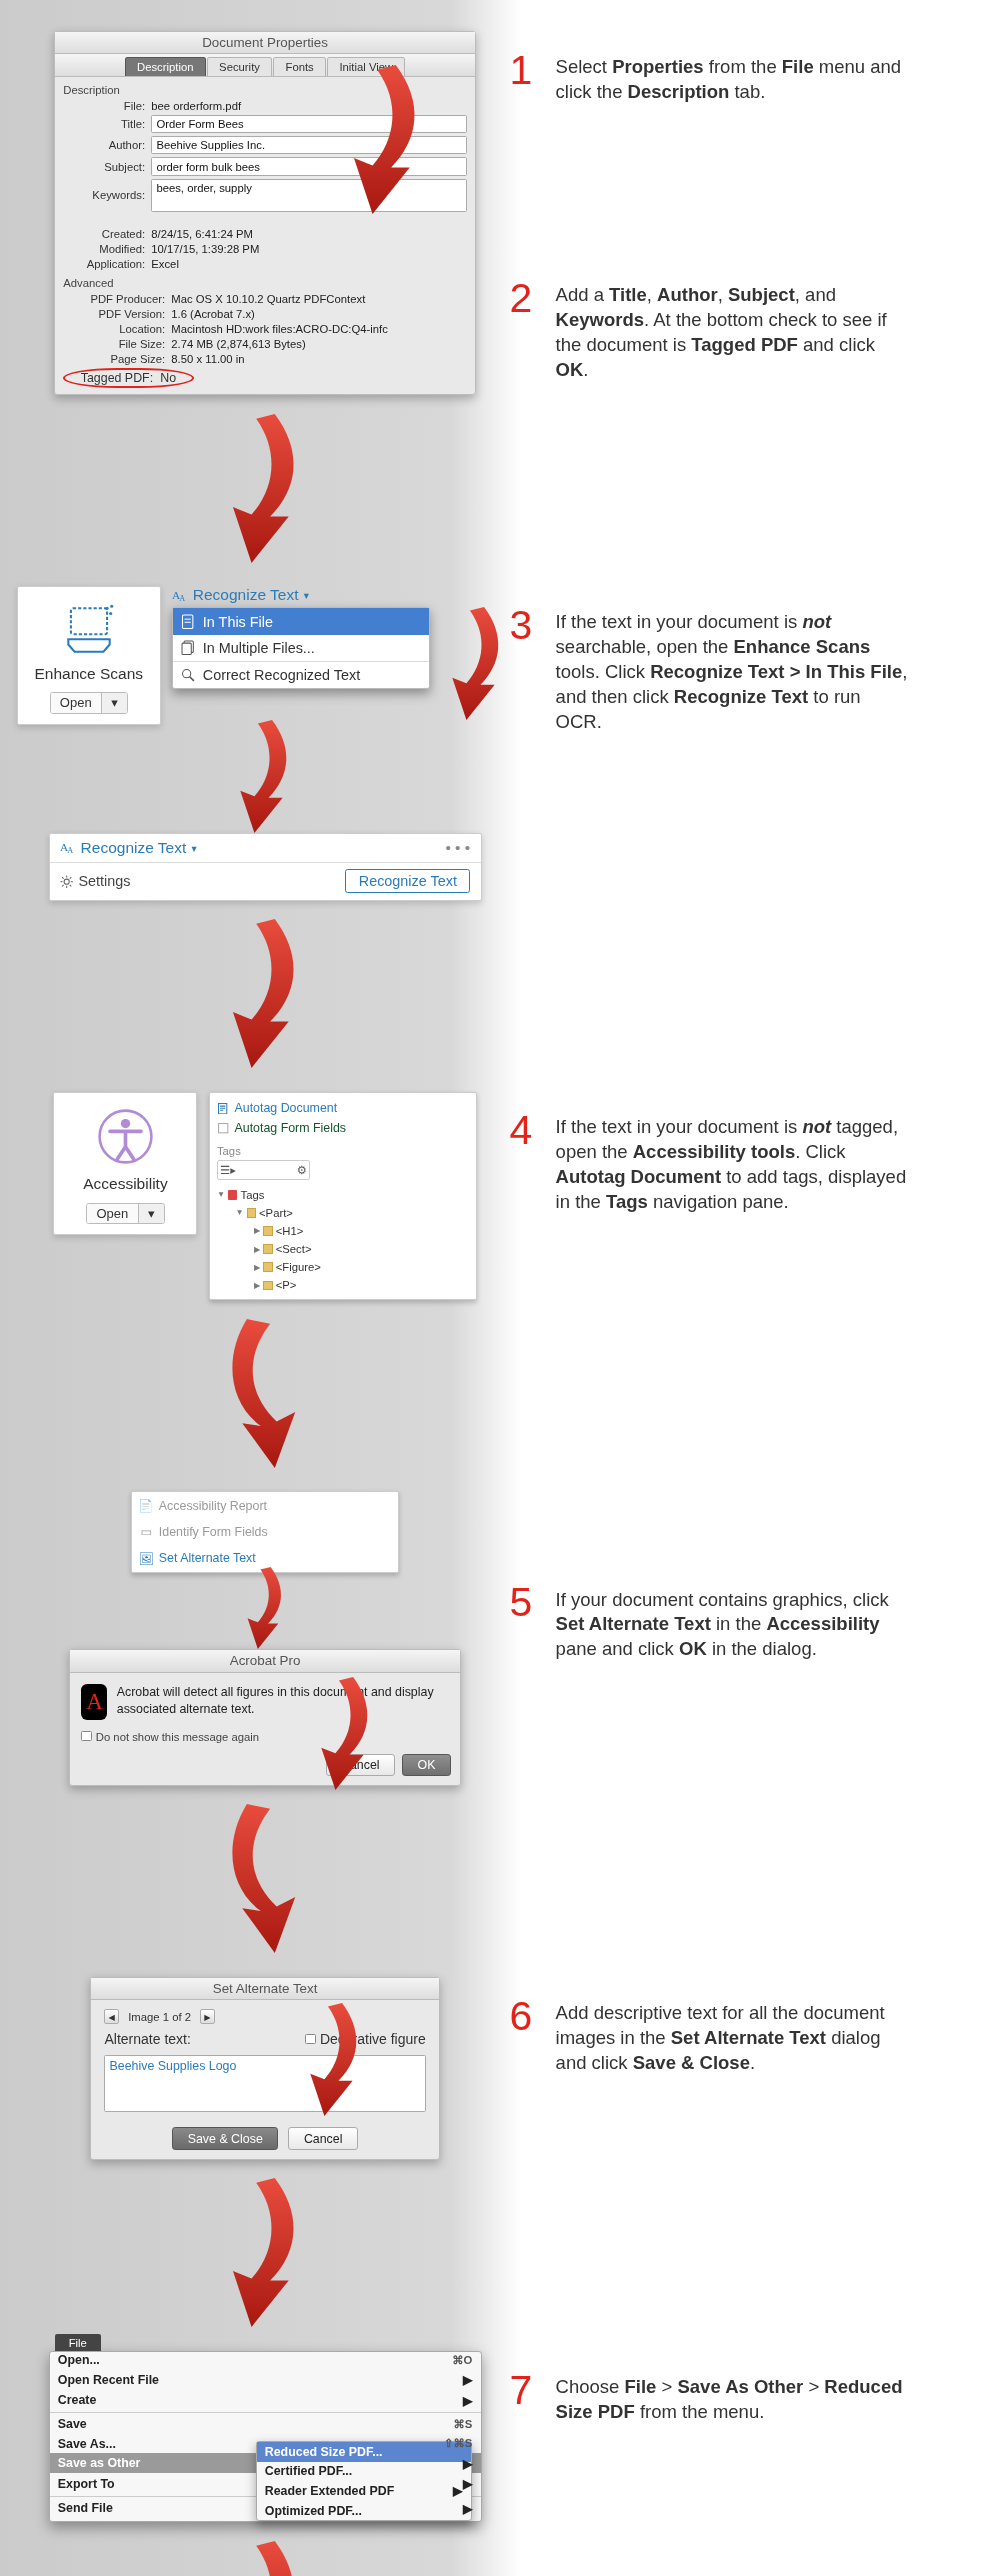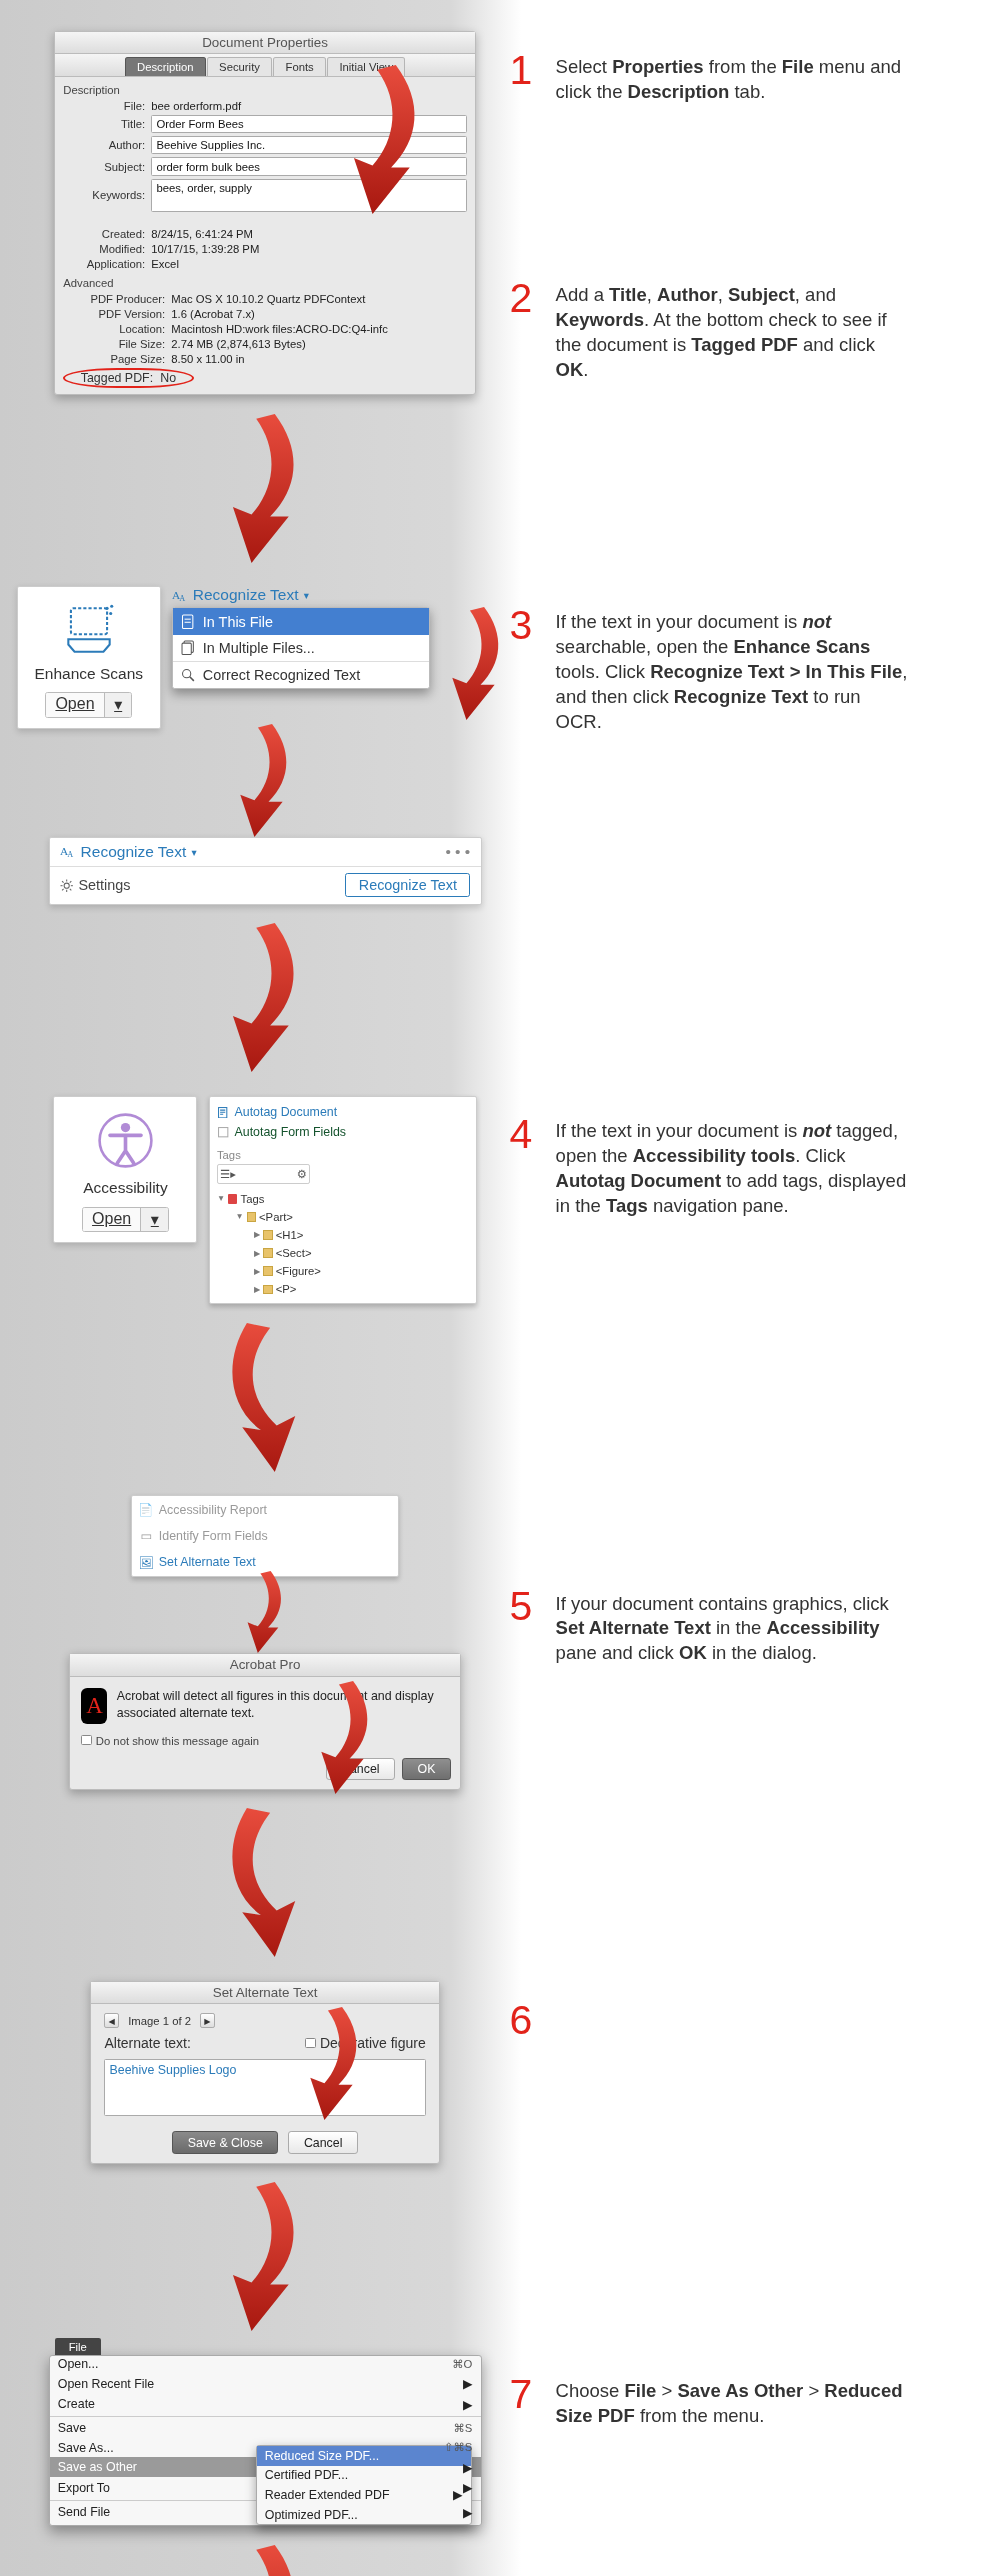--- a/index.html
+++ b/index.html
@@ -102,21 +102,21 @@
 
   
   .toolcard {
     background:#fff; border:0.5px solid #ccc; border-radius:2.1px; box-shadow:0 2.1px 6.2px rgba(0,0,0,.15);
     width:144px; display:flex; flex-direction:column; align-items:center; padding:15.5px 0 10.3px;
   }
   .toolcard .icon { color:#2b7bb9; }
   .toolcard .name { font-size:15.5px; color:#333; margin-top:10.3px;}
   .toolcard .open-combo {
     margin-top:9.3px; display:flex; border:0.5px solid #bbb; border-radius:2.6px; overflow:hidden;}
-  .toolcard .open-combo span{ padding:2.1px 9.3px; font-size:16px; background:#fafafa;text-decoration:underline;}
+  .toolcard .open-combo span{ padding:2.1px 9.3px; font-size:13px; background:#fafafa;}
   .toolcard .open-combo span:last-child{ border-left:0.5px solid #bbb; background:#f0f0f0;}
 
   
   .menu {
     background:#fff; border:0.5px solid #bbb; border-radius:2.6px;
     box-shadow:0 4.1px 10.3px rgba(0,0,0,.35);
     width:258px;
   }
   .menu .item { display:flex; align-items:center; gap:7.2px; padding:5.2px 8.2px; font-size:14.4px; color:#333;}
   .menu .item.selected { background:#437fd0; color:#fff;align-items:center;}
@@ -165,21 +165,21 @@
   .altdlg .navline{ display:flex; align-items:center; gap:9.3px; font-size:11.3px; color:#333; margin-bottom:7.2px;}
   .altdlg .navline .navbtn{ width:14.4px;height:14.4px;background:linear-gradient(#fff,#ddd);border:0.5px solid #aaa;border-radius:2.1px;display:flex;align-items:center;justify-content:center;font-size:8.2px;}
   .altdlg .field{ display:flex; align-items:center; gap:8.2px; font-size:14px; margin-bottom:8px;}
   .altdlg textarea{ width:100%; height:57px; background:#fff; border:0.5px solid #aaa; border-radius:1.5px; font-size:12.4px; color:#2b7bb9; padding:3.1px 4.1px; resize:none; font-family:inherit;}
   .altdlg .btns{display:flex;justify-content:center;gap:10.3px;padding:3.1px 0 9.3px;}
   .btn.grey{background:linear-gradient(#8a8a8a,#6a6a6a);color:#fff;border-color:#555;}
 
   
   .filemenu{ width:433px; background:#f7f7f7; border:0.5px solid #aaa; border-radius:3.1px; box-shadow:0 5.2px 13.4px rgba(0,0,0,.35);}
   .filemenu .tab{ background:#444;color:#fff;border-radius:2.1px 2.1px 0 0; width:46px; text-align:center; padding:2.1px 0; font-size:11.3px; margin:-17.5px 0 0 5.2px; border:none;}
-  .filemenu .fm-row{ display:flex; align-items:center; padding:2.6px 8.2px; font-size:12.4px; color:#222;}
+  .filemenu .fm-row{ display:flex; align-items:center; padding:2.6px 8.2px; font-size:12.4px; color:#222;font-weight:bold;}
   .filemenu .fm-row .short{ margin-left:auto; color:#555; font-size:11.3px;}
   .filemenu .fm-row .arrow-r{ margin-left:auto; color:#222;}
   .filemenu .fm-sep{height:0.5px;background:#ccc;margin:2.1px 0;}
   .filemenu .fm-row.active{ background:#9a9a9a; color:#fff;}
   .filemenu .sub{ margin-left:206px; margin-top:-77px; width:216px; background:#f7f7f7;border:0.5px solid #aaa;border-radius:3.1px; box-shadow:0 4.1px 10.3px rgba(0,0,0,.35);}
   .filemenu .sub .fm-row.active{ background:#5b85cf; color:#fff;}
   .stackbox{display:flex;gap:11.3px;align-items:flex-start;}
 
   .checkbox{width:10.3px;height:10.3px;border:0.5px solid #888;border-radius:1.5px;background:#fff;display:inline-block;}
 </style>
@@ -577,20 +577,23 @@
         <div class="btn grey">Save &amp; Close</div>
         <div class="btn">Cancel</div>
       </div>
     </div>
     <div style="position:absolute;left:278px;top:31px;" class="arrow"><svg viewBox="0 0 100 160">
             <path d="M60 0 C90 40 85 80 55 110 L75 110 L35 160 L15 100 L35 108 C60 80 65 40 40 5 Z" fill="url(#rg)"></path>
           </svg></div>
   </div>
   <div class="right-col">
     <div class="step-num">6</div>
+    <div class="step-text">
+      <span>Add descriptive text for all the document images in the </span><b>Set Alternate Text</b><span> dialog and click </span><b>Save &amp; Close</b><span>.</span>
+    </div>
   </div>
 </div>
 
 <div class="row">
       <div class="left-col">
         <div class="arrow big"><svg viewBox="0 0 100 160">
             <path d="M60 0 C90 40 85 80 55 110 L75 110 L35 160 L15 100 L35 108 C60 80 65 40 40 5 Z" fill="url(#rg)"></path>
           </svg></div>
       </div>
       <div class="right-col"></div>

